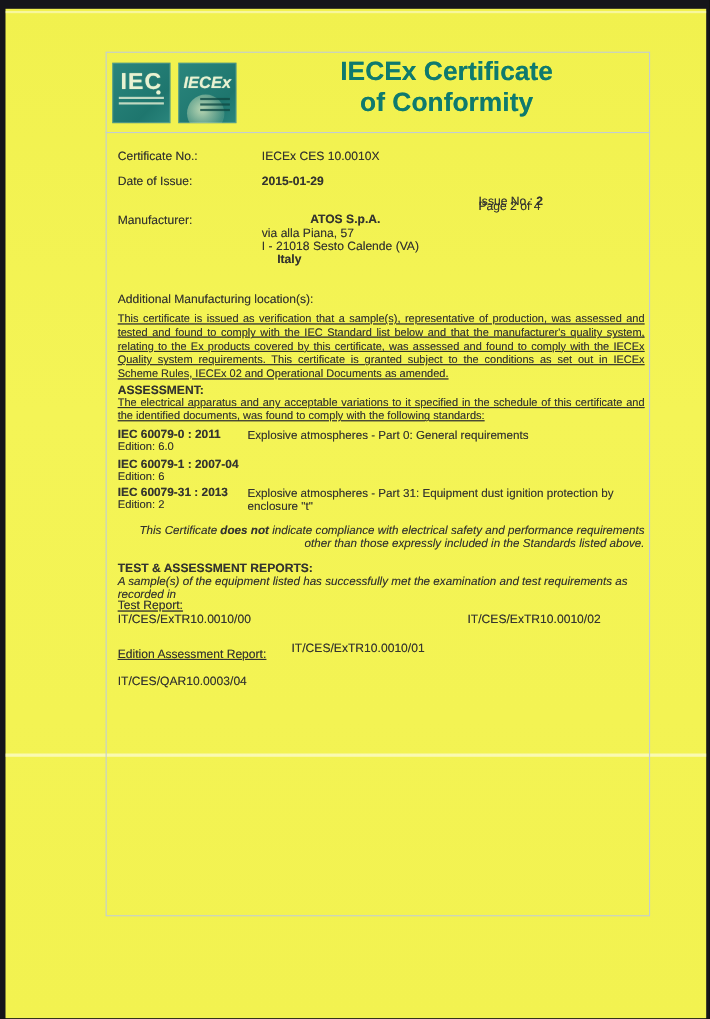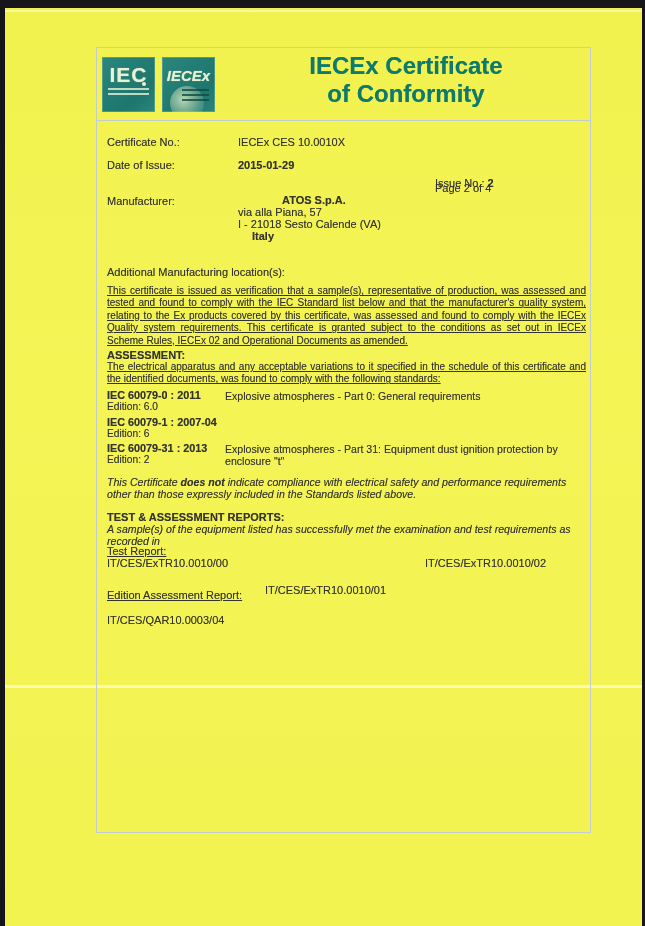--- a/index.html
+++ b/index.html
@@ -63,21 +63,21 @@
     text-align:justify; text-shadow:0 0 .5px rgba(70,70,58,.5);text-decoration:underline;
   }
   .std-rows { position:absolute; left:107px; top:389px; width:479px; }
   .std-row { display:flex; margin-bottom:3px; }
   .std-left { width:118px; flex:none; }
   .std-code { font-weight:bold; font-size:10.8px; line-height:12px; text-shadow:0 0 .5px rgba(70,70,58,.6); }
   .std-ed { font-size:10.2px; line-height:11.5px; text-shadow:0 0 .4px rgba(70,70,58,.5); }
   .std-desc { font-size:10.6px; line-height:12px; padding-top:1px; text-shadow:0 0 .4px rgba(70,70,58,.5); }
 
   .disclaimer {
-    position:absolute; left:107px; top:476px; width:479px; text-align:left;
+    position:absolute; left:107px; top:476px; width:479px; text-align:right;
     font-size:10.6px; line-height:12.4px; font-style:italic;
     text-shadow:0 0 .5px rgba(70,70,58,.5);
   }
 </style>
 </head>
 <body>
 
 <div class="screen">
   <div class="page"></div>
   <div class="fold f1"></div>

